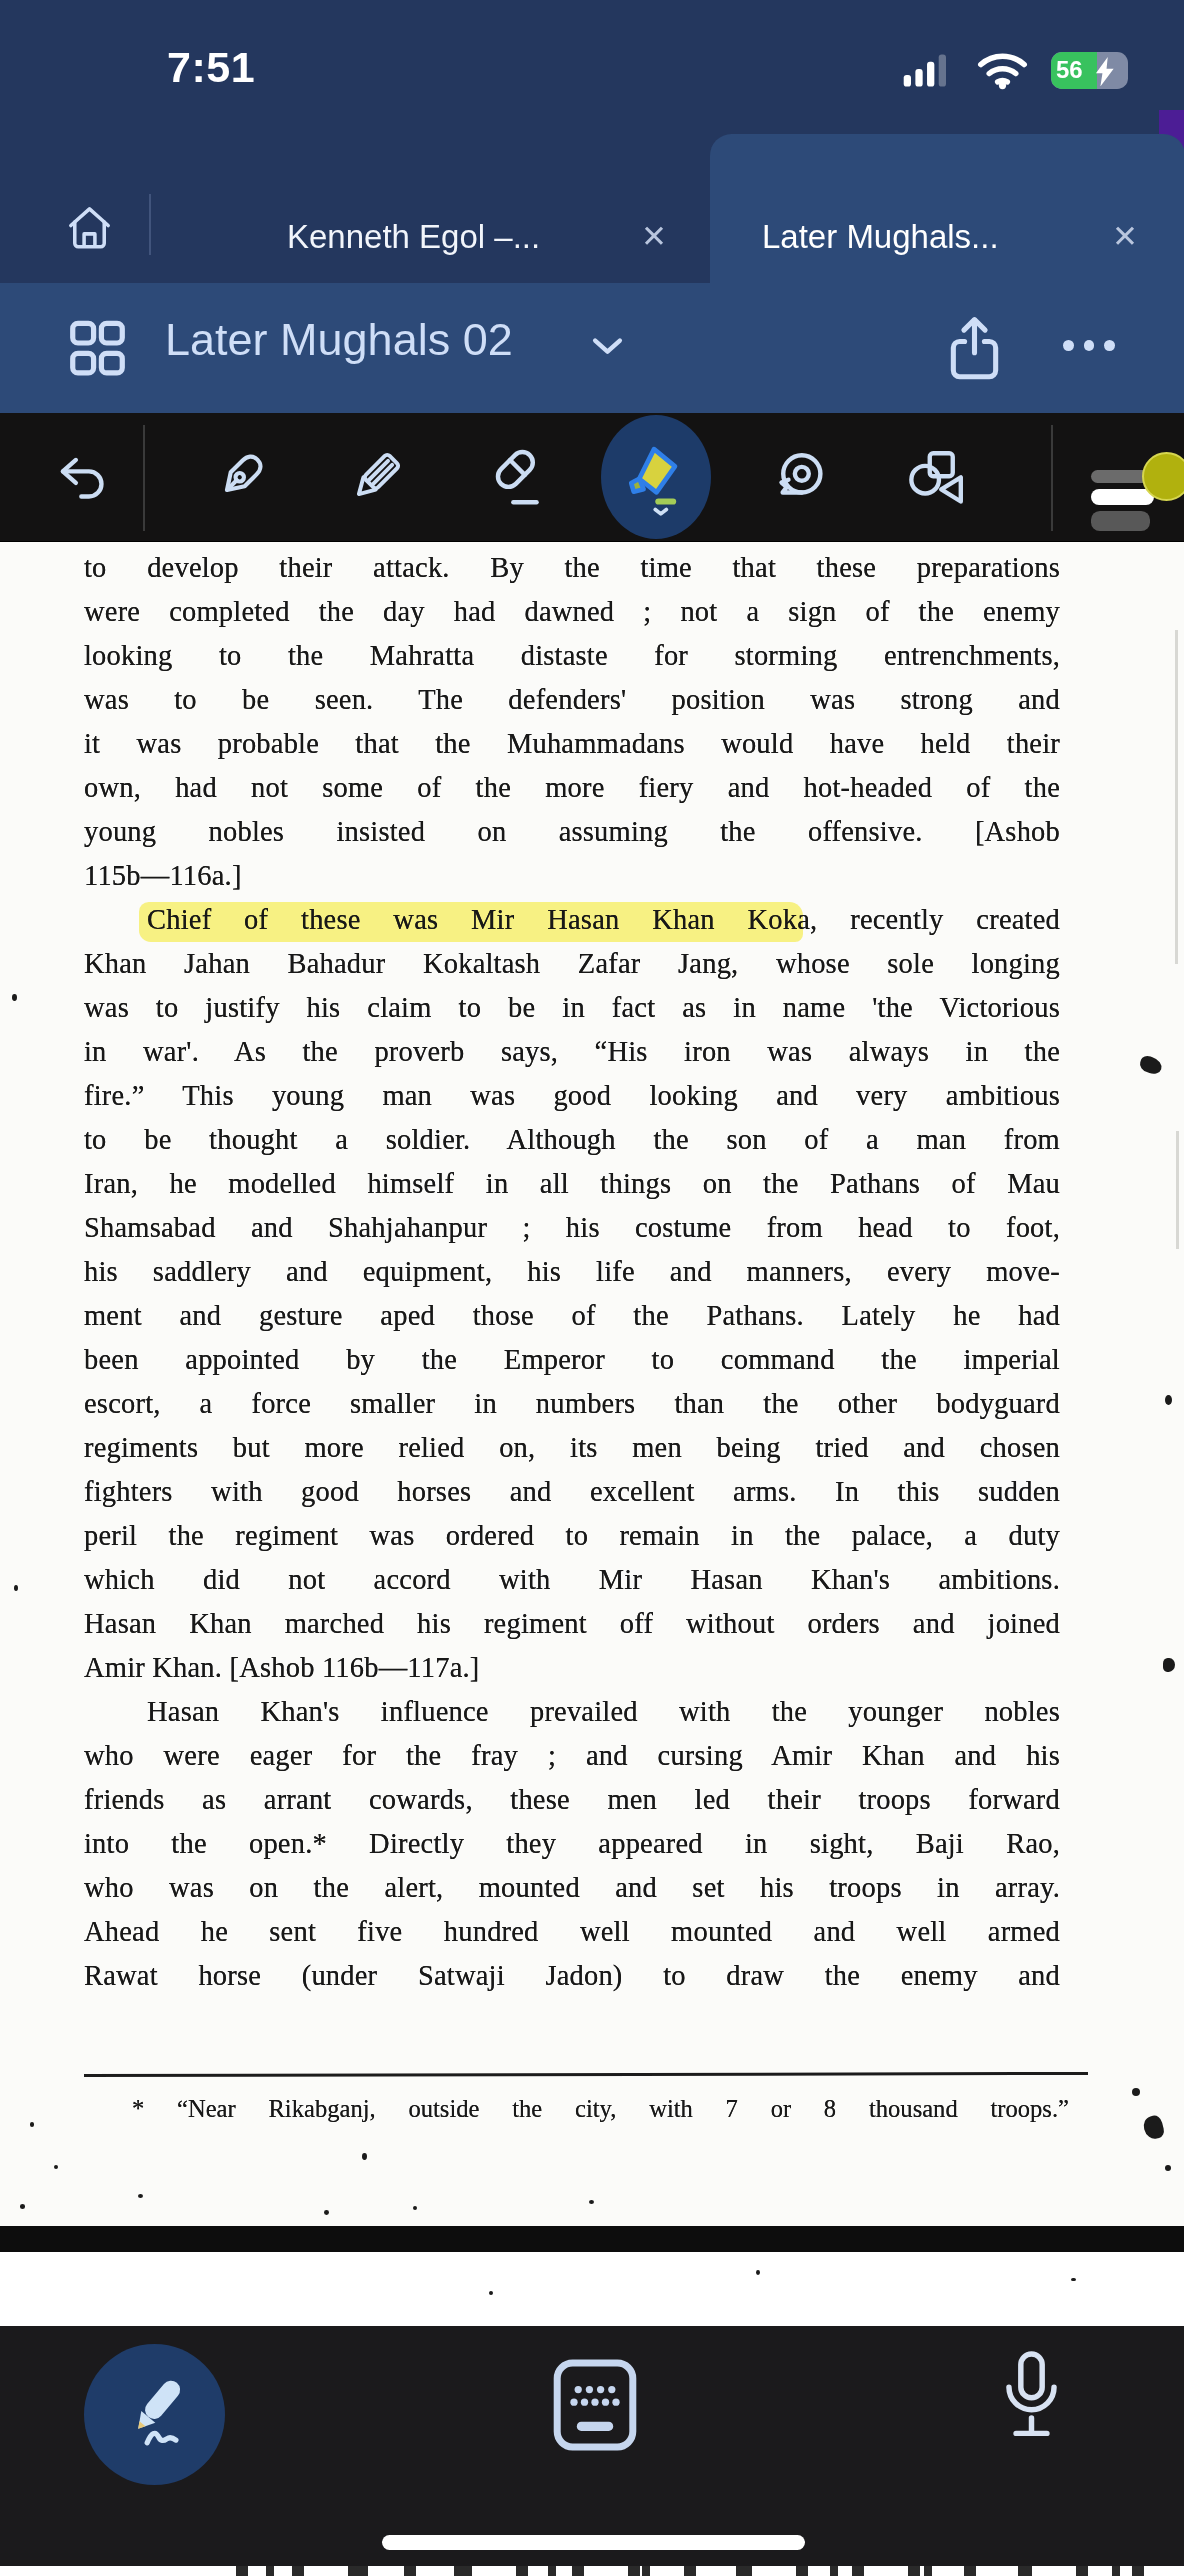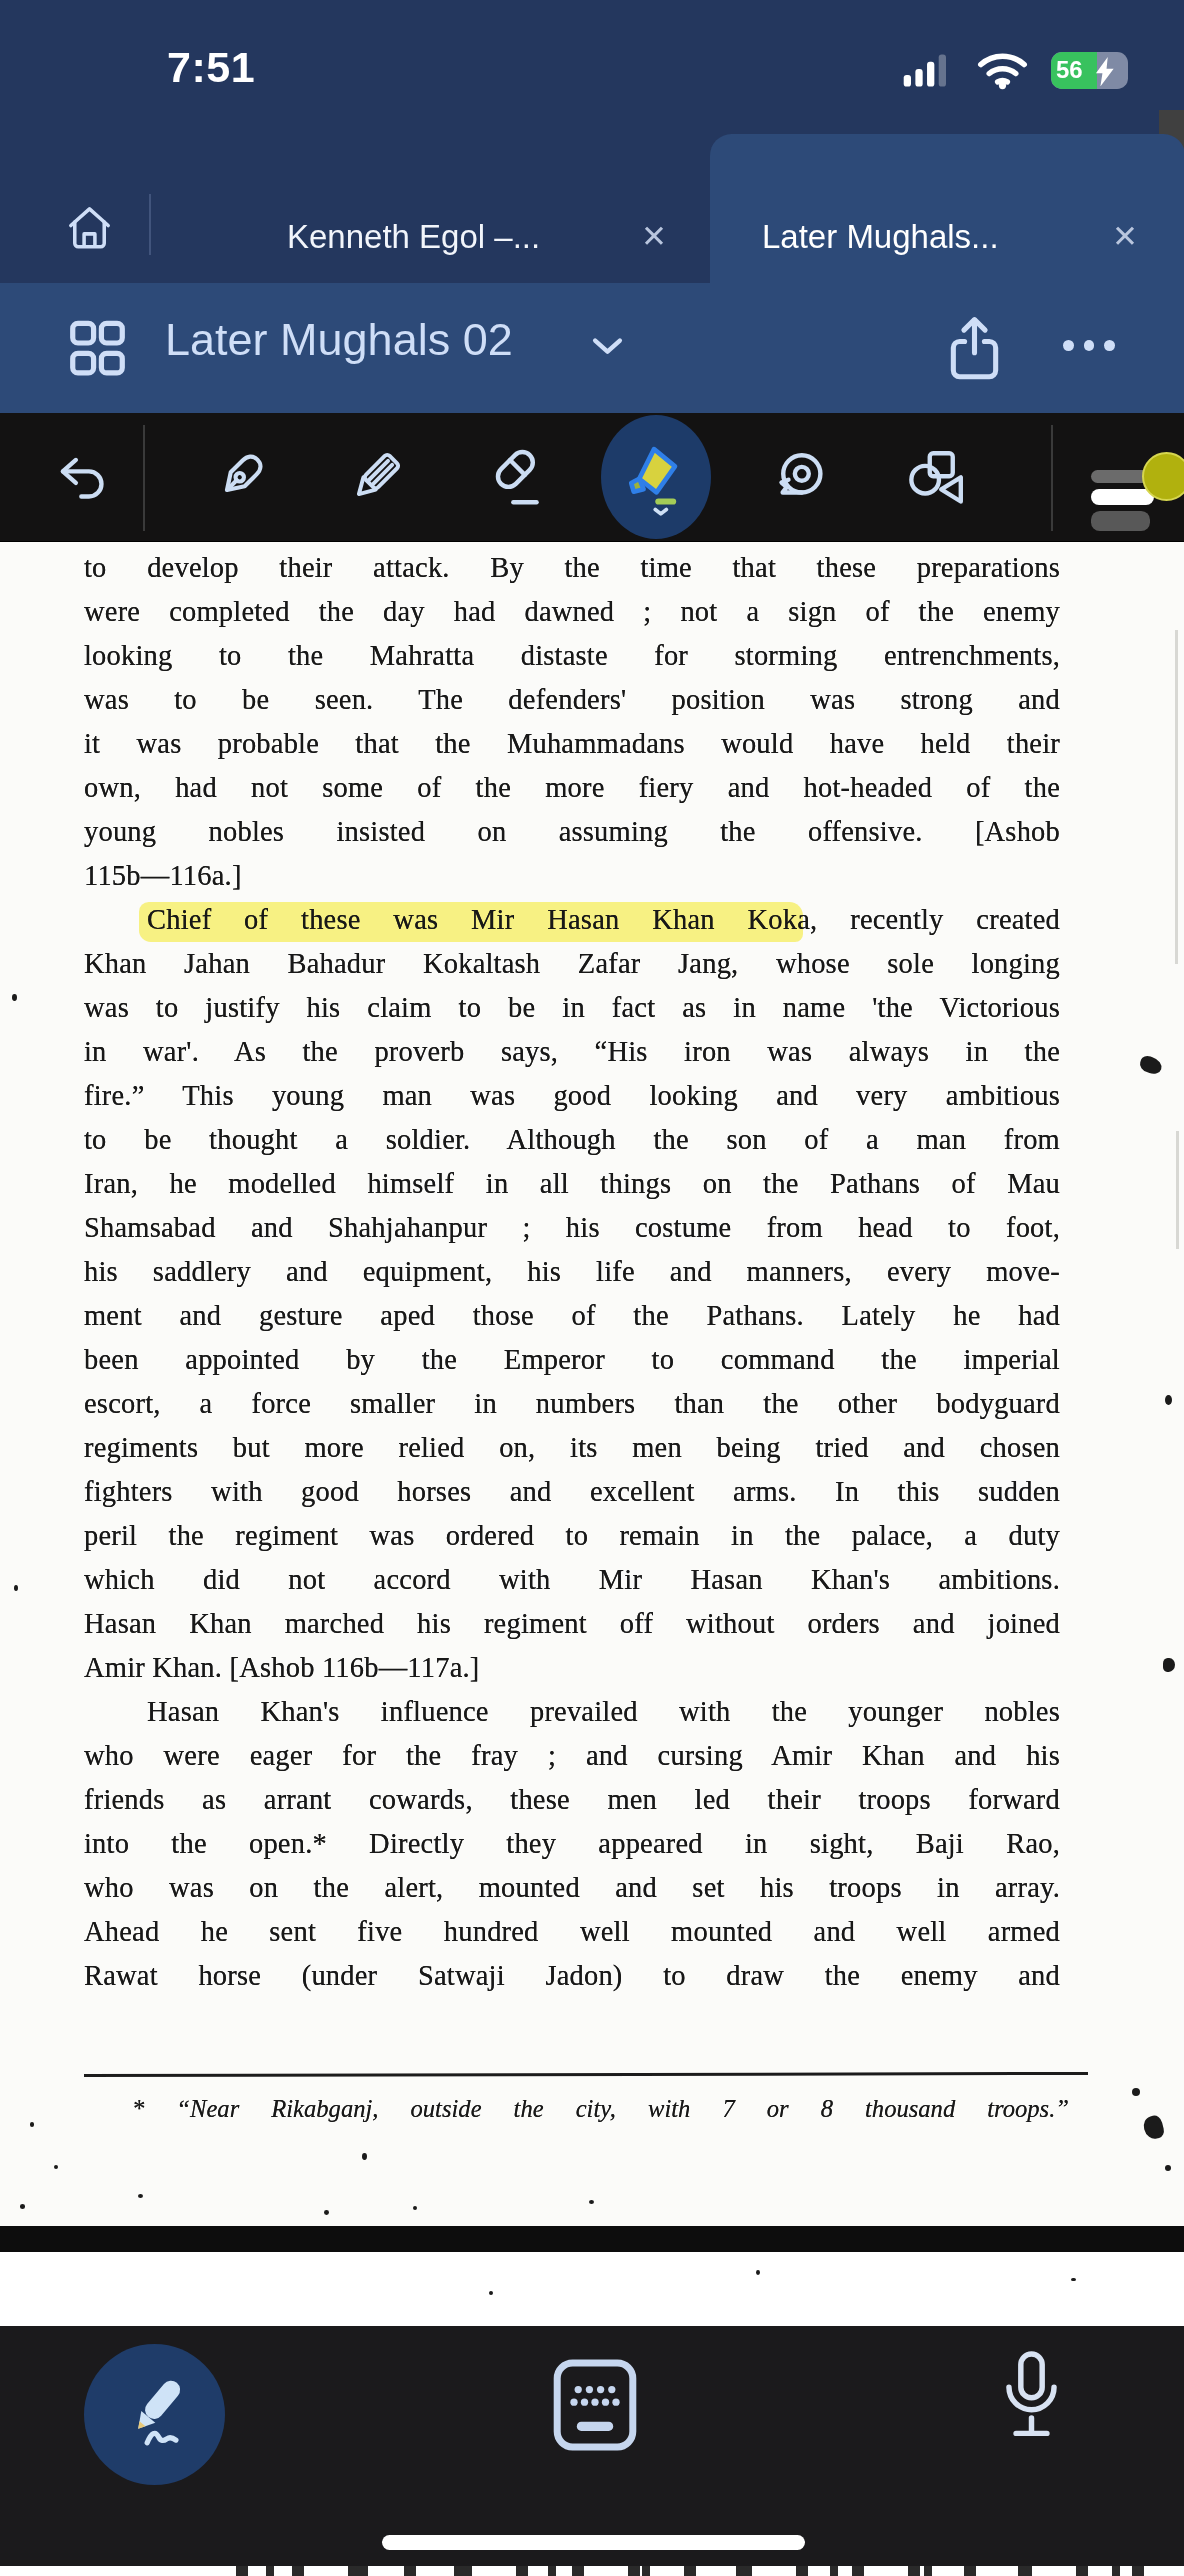--- a/index.html
+++ b/index.html
@@ -1,19 +1,19 @@
 <!DOCTYPE html>
 <html><head>
 <meta charset="utf-8">
 <style>
   html,body{margin:0;padding:0;background:#000;}
   *{box-sizing:border-box;}
   #screen{
     position:relative;width:1185px;height:2576px;overflow:hidden;
-    font-family:"Liberation Sans",sans-serif;background:#404040;
+    font-family:"Liberation Sans",sans-serif;background:#4c1d95;
   }
   
   .status-bar{position:absolute;left:0;top:0;width:1185px;height:110px;background:#24375e;}
   .status-time{position:absolute;left:167px;top:43px;color:#fff;font-size:43px;font-weight:700;letter-spacing:0.5px;}
   .status-icons{position:absolute;right:57px;top:51px;display:flex;align-items:center;gap:21.6px;}
   .battery{position:relative;width:77px;height:37px;border-radius:10.8px;background:#7f8aa5;overflow:hidden;}
   .battery-fill{position:absolute;left:0;top:0;bottom:0;width:46px;background:#38c25e;border-radius:10.8px 0 0 10.8px;}
   .battery-num{position:absolute;left:4.9px;top:3.9px;color:#fff;font-size:24px;font-weight:700;}
   .battery-bolt{position:absolute;left:43px;top:4.9px;}
   
@@ -45,21 +45,21 @@
        font-family:"Liberation Serif",serif;}
   .doc-text{position:absolute;left:84px;top:3.9px;width:976px;}
   .doc-line{font-size:28.5px;line-height:44px;height:44px;white-space:nowrap;text-align:justify;
             text-shadow:0 0 0.5px rgba(10,10,10,.85);letter-spacing:0.2px;}
   .doc-line.j{white-space:normal;text-align:justify;text-align-last:justify;}
   .doc-line.ind{text-indent:63px;}
   .hl{background:rgba(246,238,110,.85);border-radius:9.8px 13.8px 7.9px 11.8px;padding:2px 5.9px 6.9px 7.9px;margin:-2px -5.9px -6.9px -7.9px;}
   .foot-rule{position:absolute;left:84px;top:1531px;width:1004px;height:2.9px;background:#1c1c1c;transform:rotate(-.12deg);}
   .footnote{position:absolute;left:77px;top:1544px;width:992px;font-size:24.6px;line-height:45px;
             text-shadow:0 0 0.4px rgba(10,10,10,.8);}
-  .footnote .f1{text-align:justify;text-align-last:justify;text-indent:55px;font-style:italic;}
+  .footnote .f1{text-align:justify;text-align-last:justify;text-indent:55px;}
   .footnote .f2{text-align:left;}
   .speck{position:absolute;background:#1b1b1b;border-radius:50%;}
   .streak{position:absolute;background:#d8d8d4;}
   
   .page-edge{position:absolute;left:0;top:2226px;width:1185px;height:25.5px;background:#0d0d0d;}
   .page-gap{position:absolute;left:0;top:2252px;width:1185px;height:75px;background:#ffffff;}
   
   .bottom-bar{position:absolute;left:0;top:2326px;width:1185px;height:240px;background:#1b1a1c;}
   .pen-circle{position:absolute;left:84px;top:17.7px;width:141px;height:141px;border-radius:50%;background:#1f3c69;
               display:flex;align-items:center;justify-content:center;}

